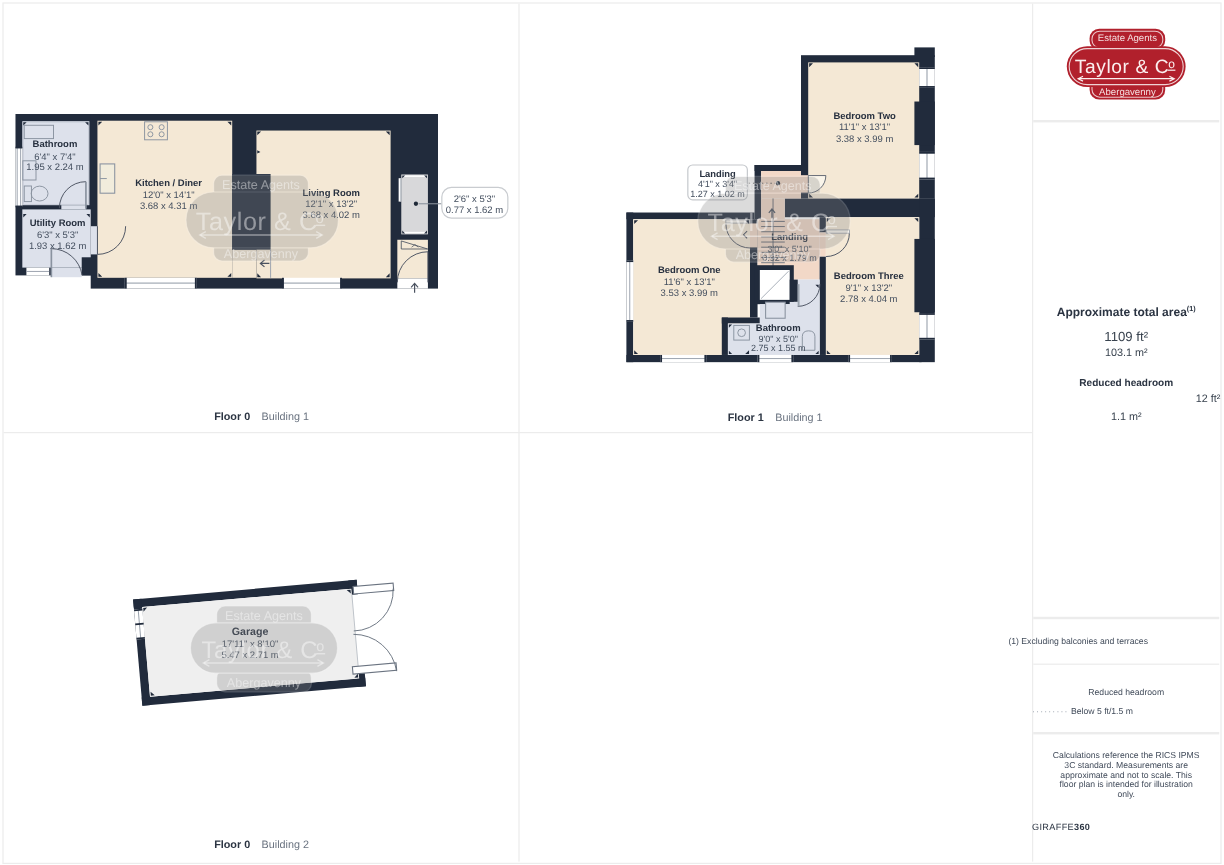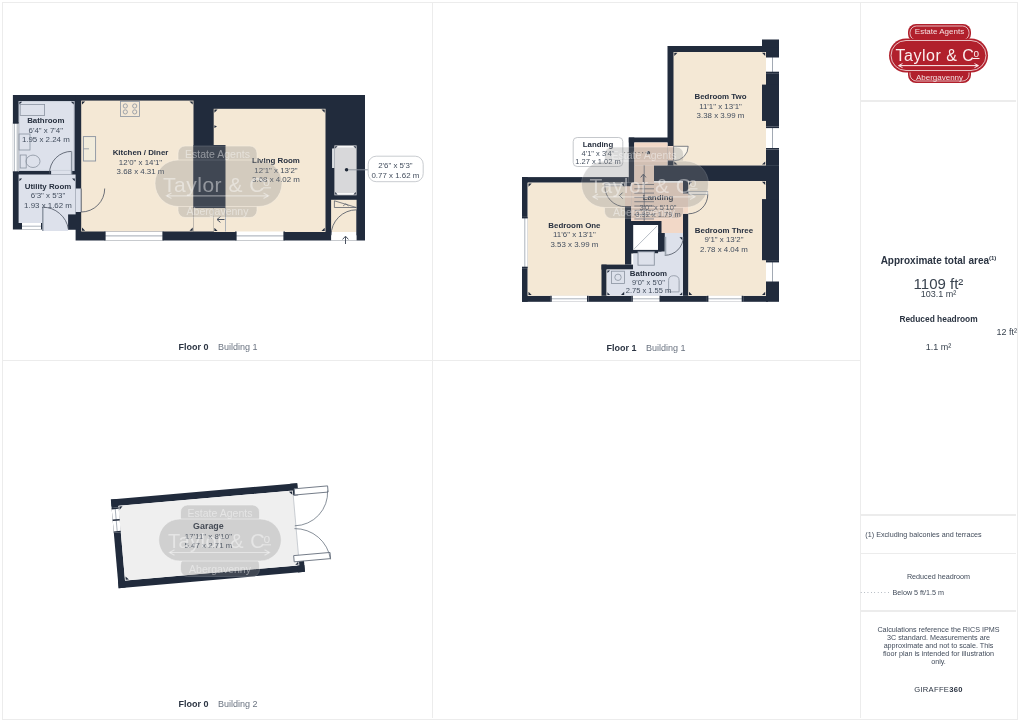--- a/index.html
+++ b/index.html
@@ -480,27 +480,27 @@
 <rect x="31" y="40.5" width="95" height="30" rx="15" fill="none" stroke="rgba(255,255,255,0.8)" stroke-width="0.9"></rect>
 <text x="75" y="60.5" text-anchor="middle" font-size="16" fill="#fbefef" letter-spacing="0.5">Taylor &amp; C</text>
 <text x="113.5" y="56.5" font-size="10" fill="#fbefef">o</text>
 <line x1="113" y1="58.5" x2="119.5" y2="58.5" stroke="#fbefef" stroke-width="1"></line>
 <line x1="39" y1="65.6" x2="118" y2="65.6" stroke="#fbefef" stroke-width="1"></line>
 <path d="M42.5,63.6 L38.5,65.6 L42.5,67.6 M114.5,63.6 L118.5,65.6 L114.5,67.6" fill="none" stroke="#fbefef" stroke-width="1"></path>
 </g>
 </svg>
 
 <div class="abs" style="left:860px;top:255.3px;width:157px;text-align:center;font-size:10px;font-weight:bold;color:#2b3442;">Approximate total area<span style="font-size:6px;vertical-align:super;">(1)</span></div>
-<div class="abs" style="left:860px;top:275px;width:157px;text-align:center;font-size:15px;color:#39434f;">1109 ft²</div>
+<div class="abs" style="left:860px;top:275px;width:157px;text-align:center;font-size:11px;color:#39434f;">1109 ft²</div>
 <div class="abs" style="left:860px;top:289.3px;width:157px;text-align:center;font-size:9px;color:#39434f;">103.1 m²</div>
 <div class="abs" style="left:860px;top:313.6px;width:157px;text-align:center;font-size:8.4px;font-weight:bold;color:#2b3442;">Reduced headroom</div>
 <div class="abs" style="left:860px;top:327.3px;width:157px;text-align:right;font-size:9px;color:#39434f;">12 ft²</div>
 <div class="abs" style="left:860px;top:341.5px;width:157px;text-align:center;font-size:9px;color:#39434f;">1.1 m²</div>
 
-<div class="abs" style="left:845px;top:529.8px;width:157px;text-align:center;font-size:7.2px;color:#414b5a;">(1) Excluding balconies and terraces</div>
+<div class="abs" style="left:820px;top:529.8px;width:157px;text-align:center;font-size:7.2px;color:#414b5a;">(1) Excluding balconies and terraces</div>
 
 <div class="abs" style="left:860px;top:571.5px;width:157px;text-align:center;font-size:7.2px;color:#414b5a;">Reduced headroom</div>
 <div class="abs" style="left:860px;top:588.2px;width:157px;text-align:left;font-size:7.2px;color:#414b5a;"><span style="color:#9aa2ad;letter-spacing:1px;">·········</span>&nbsp;Below 5 ft/1.5 m</div>
 
 <div class="abs" style="left:866px;top:626.2px;width:145px;text-align:center;font-size:7.2px;line-height:8px;color:#414b5a;">Calculations reference the RICS IPMS<br>3C standard. Measurements are<br>approximate and not to scale. This<br>floor plan is intended for illustration<br>only.</div>
 
-<div class="abs" style="left:860px;top:685.2px;width:157px;text-align:center;font-size:7.6px;color:#2b3442;letter-spacing:0.3px;">GIRAFFE<b>360</b></div>
+<div class="abs" style="left:860px;top:685.2px;width:157px;font-size:7.6px;color:#2b3442;letter-spacing:0.3px;">GIRAFFE<b>360</b></div>
 </div>
 
 </body></html>

